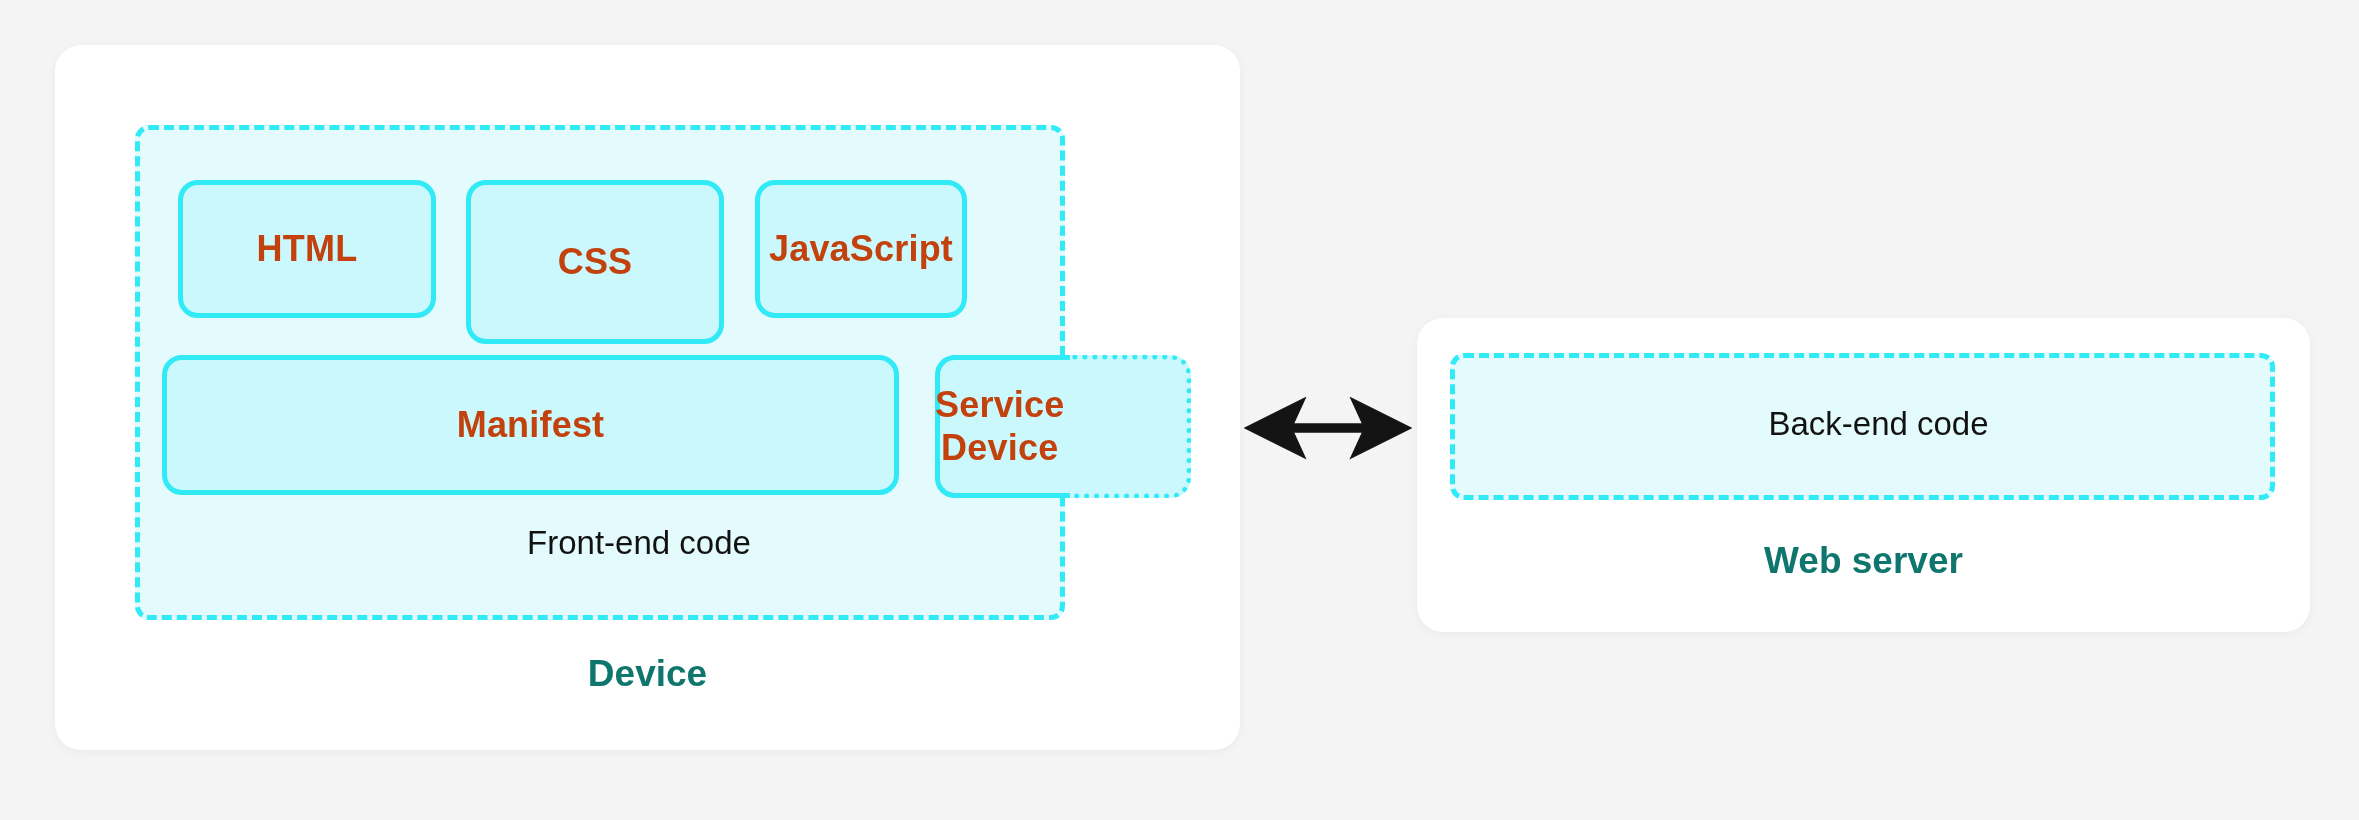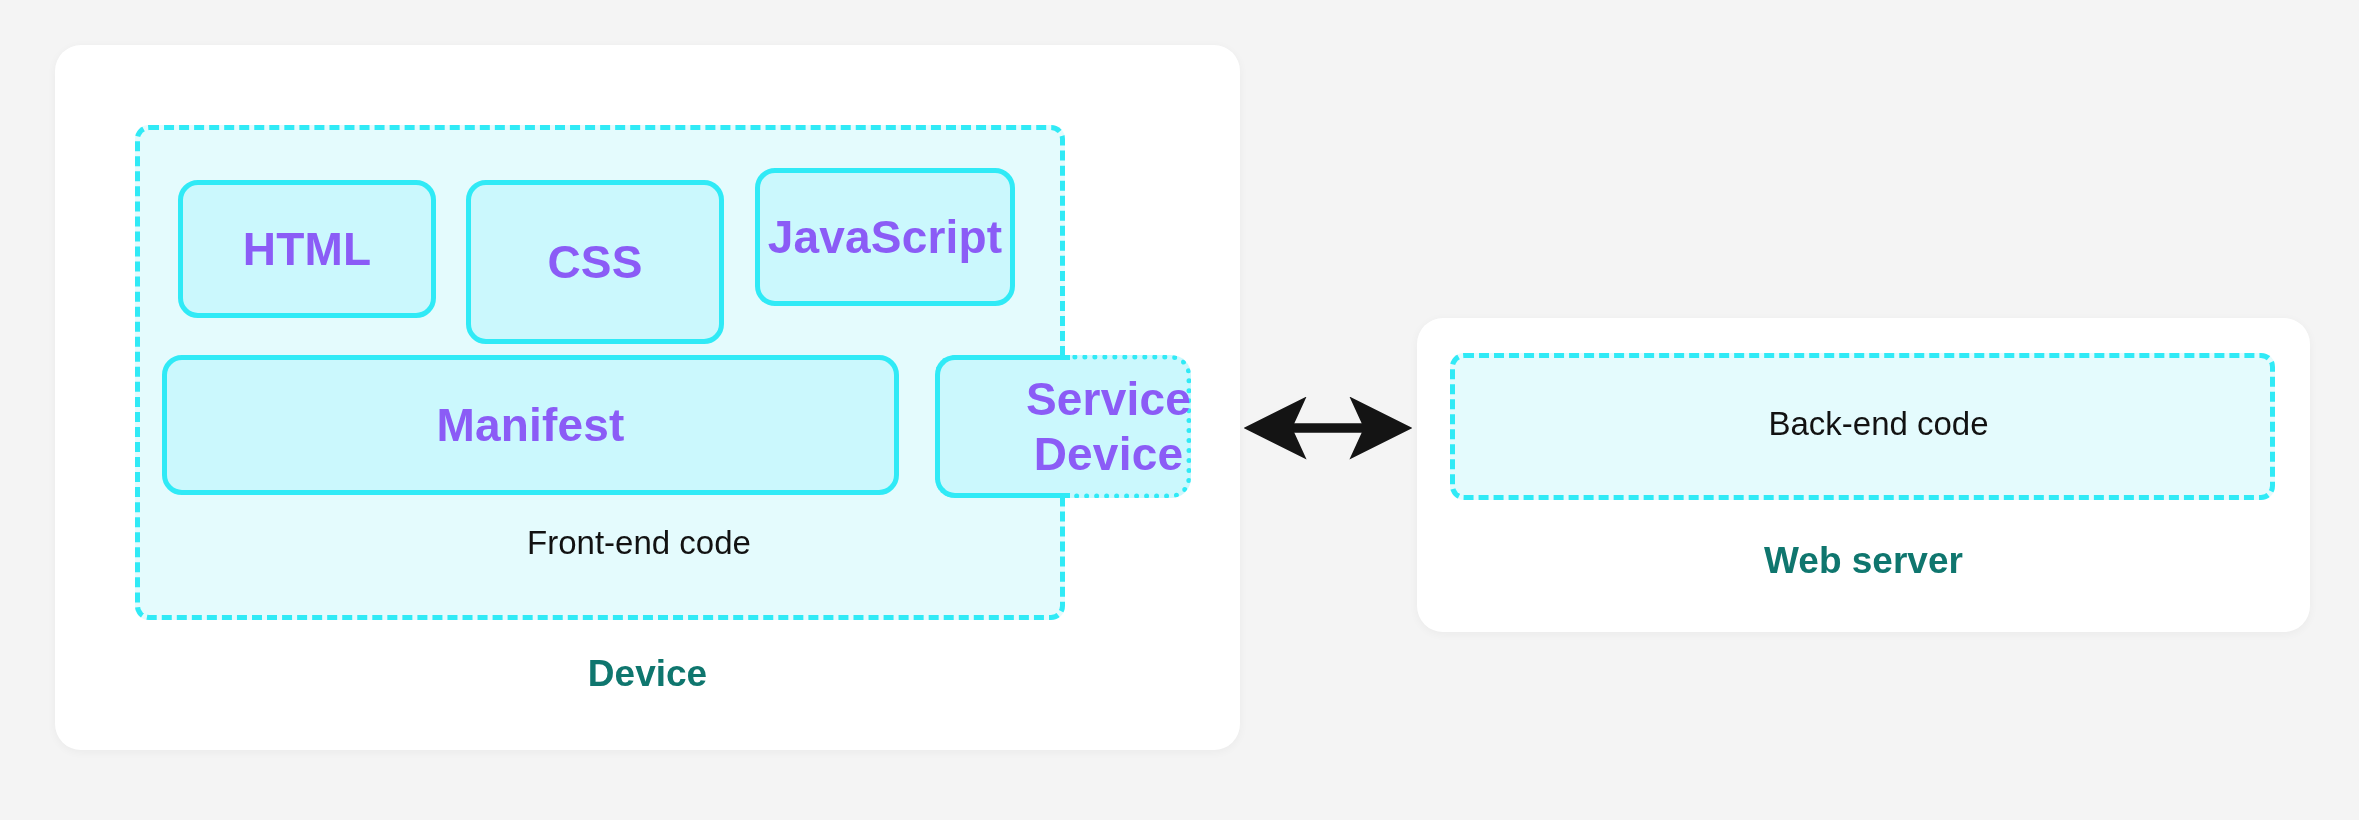--- a/index.html
+++ b/index.html
@@ -66,30 +66,30 @@
     background: #cbf8fd;
     border: 5px solid #30eaf6;
     border-radius: 20px;
     box-sizing: border-box;
     display: flex;
     align-items: center;
     justify-content: center;
     text-align: center;
   }
   .block-label {
-    font-size: 46px;
+    font-size: 36px;
     font-weight: bold;
-    color: #8b5cf6;
+    color: #c2410c;
     line-height: 1.18;
     letter-spacing: 0.2px;
   }
 
   #html-block      { left: 178px; top: 180px; width: 258px; height: 138px; }
   #css-block       { left: 466px; top: 180px; width: 258px; height: 164px; }
-  #javascript-block{ left: 755px; top: 168px; width: 260px; height: 138px; }
+  #javascript-block{ left: 755px; top: 180px; width: 212px; height: 138px; }
   #manifest-block  { left: 162px; top: 355px; width: 737px; height: 140px; }
 
   
   #service-worker-block {
     position: absolute;
     left: 935px;
     top: 355px;
     width: 256px;
     height: 143px;
     background: #cbf8fd;
@@ -119,21 +119,21 @@
     pointer-events: none;
   }
   #service-worker-text {
     position: absolute;
     left: 935px;
     top: 355px;
     width: 256px;
     height: 143px;
     display: flex;
     align-items: center;
-    justify-content: flex-end;
+    justify-content: flex-start;
     text-align: center;
     z-index: 6;
   }
 
   
   .region-caption {
     position: absolute;
     font-size: 33px;
     font-weight: normal;
     color: #121212;

